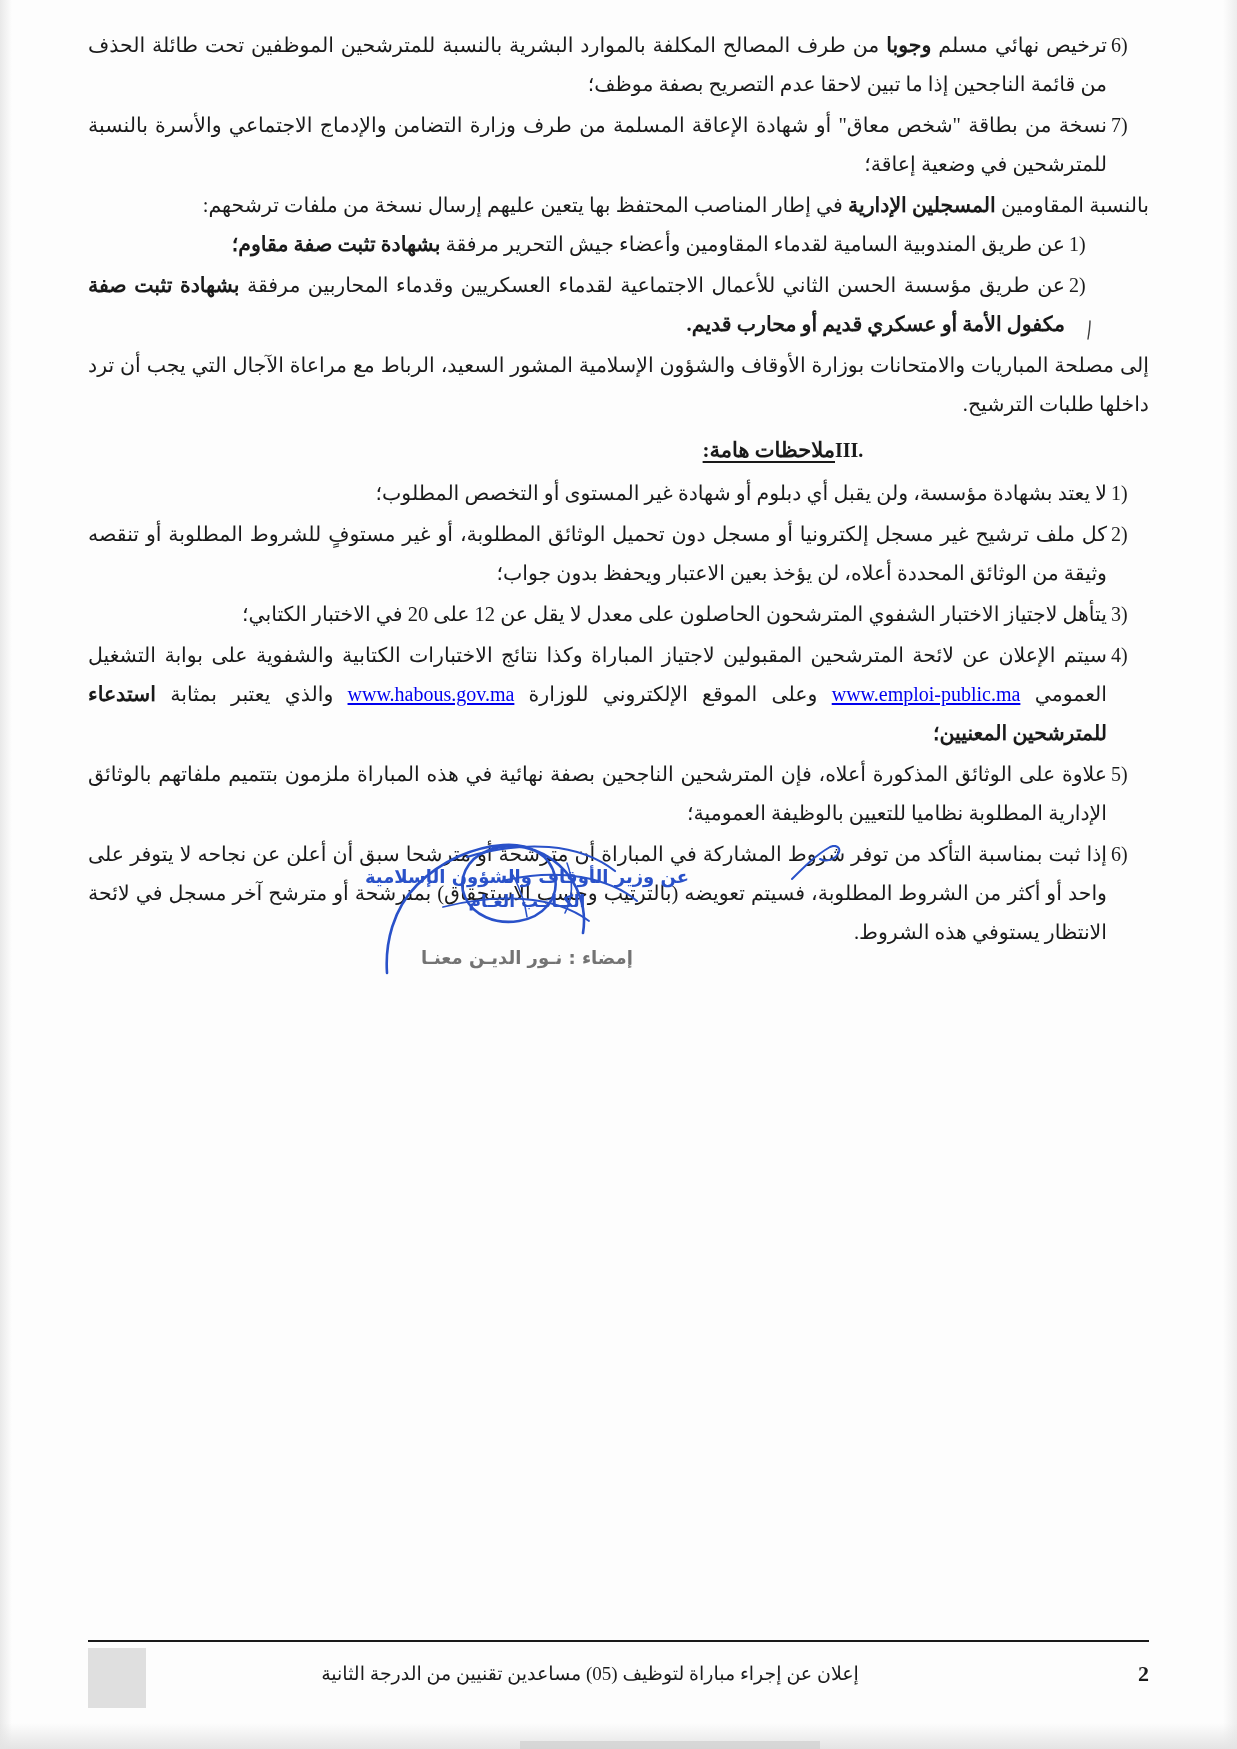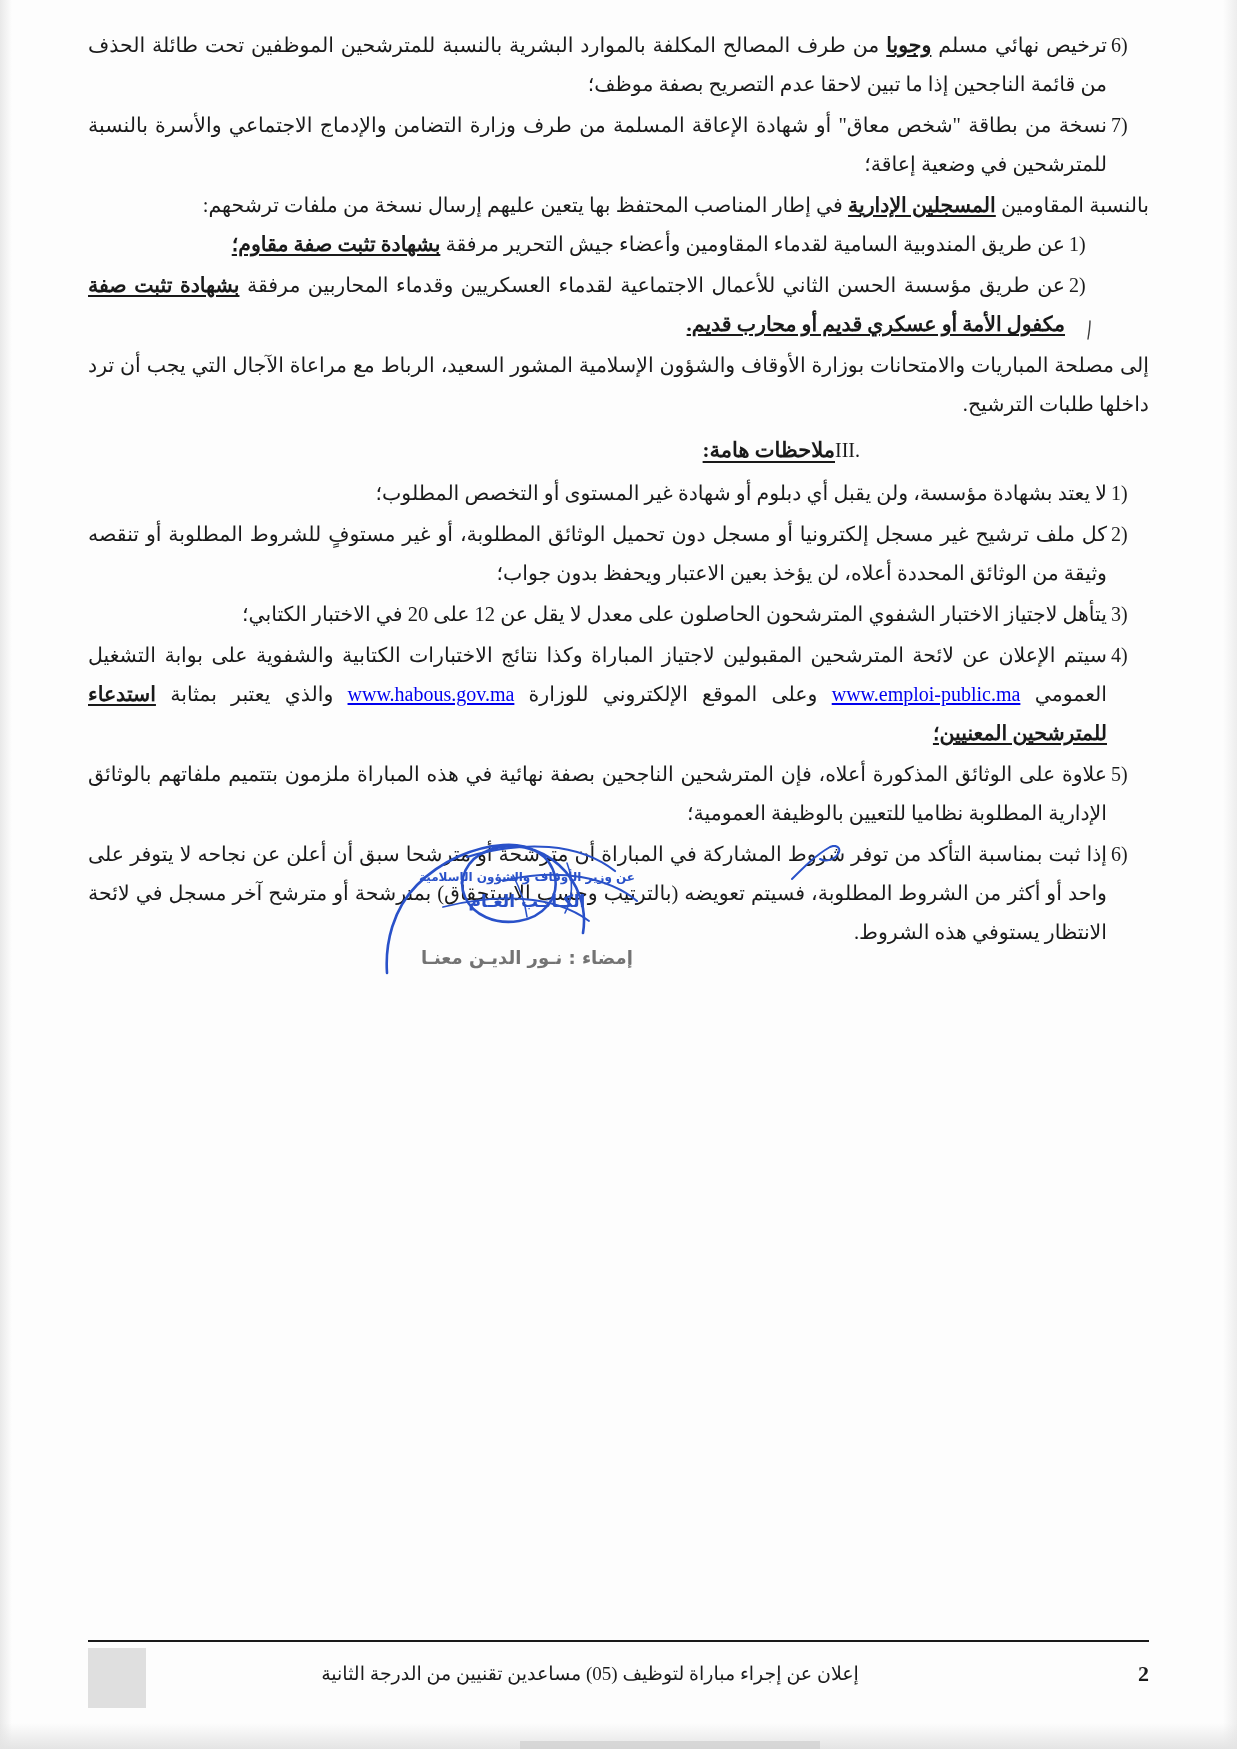--- a/index.html
+++ b/index.html
@@ -48,40 +48,40 @@
     box-sizing:border-box;
   }
   .marker-roman{
     flex:0 0 auto;
     width:64px;
     text-align:left;
     font-size:20px;
     line-height:40px;
     direction:ltr;
     unicode-bidi:isolate;
-    font-weight:400;
+    font-weight:700;
   }
   .body-txt{
     flex:1 1 auto;
     font-size:20.5px;
     line-height:39px;
     text-align:justify;
     text-align-last:right;
     letter-spacing:0px;
   }
   .body-txt.plain{ text-align:justify; text-align-last:right; }
 
   .para{
     font-size:20.5px;
     line-height:39px;
     text-align:justify;
     text-align-last:right;
     margin:0;
   }
-  .bu{ font-weight:700; text-decoration:underline; text-underline-offset:3px; }
+  .bu{ font-weight:700; text-underline-offset:3px; }
 
   .heading-row{
     display:flex;
     flex-direction:row;
     align-items:flex-start;
     margin-top:6px;
     margin-bottom:4px;
     padding-right:250px;
   }
   .heading-text{
@@ -109,21 +109,21 @@
     position:absolute;
     right:430px;
     top:865px;
     width:560px;
     height:190px;
     color:#2147b8;
   }
   .sig-line{
     font-family:"DejaVu Sans","Liberation Sans",sans-serif;
     font-weight:700;
-    font-size:12px;
+    font-size:18px;
     letter-spacing:1px;
     text-align:center;
     line-height:24px;
     color:#2951c9;
     position:relative;
     z-index:3;
   }
   .sig-line.l2{font-size:16px;}
   .sig-line.l3{font-size:17px;letter-spacing:3px;}
   .sig-name{

